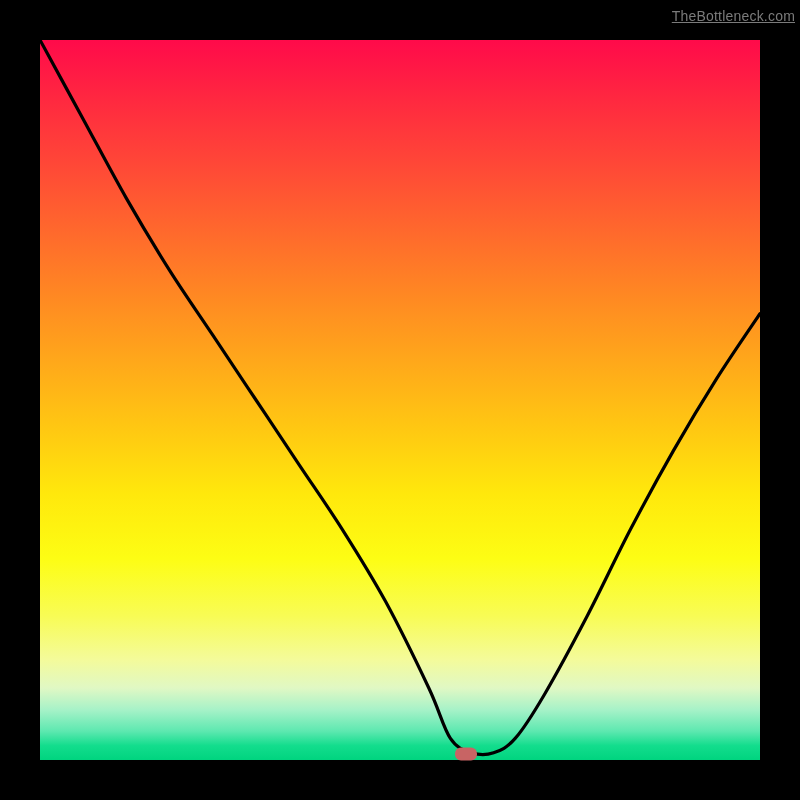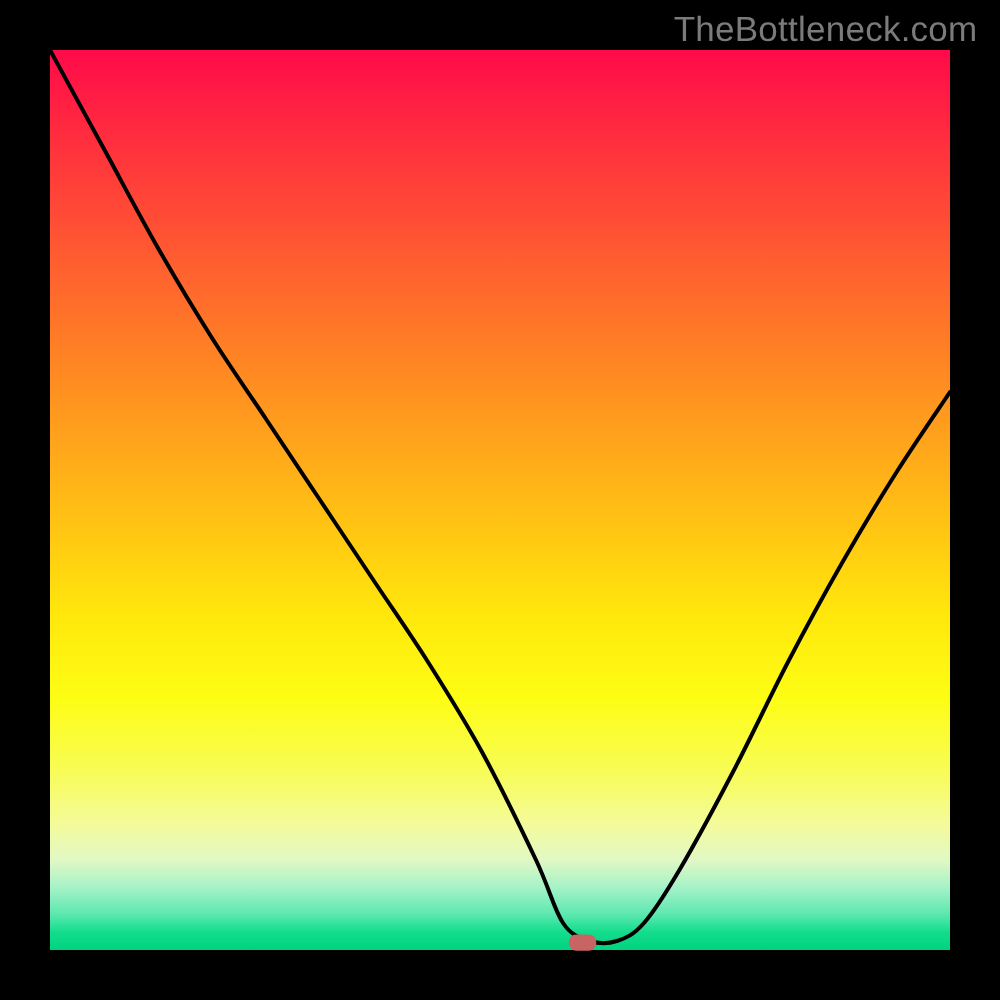--- a/index.html
+++ b/index.html
@@ -53,26 +53,27 @@
   .marker {
     position: absolute;
     width: 22px;
     height: 13px;
     border-radius: 6px;
     transform: translate(-50%, -50%);
   }
   .watermark {
     position: absolute;
     top: 8px;
-    right: 18px;
+    right: 5px;
     color: #7b7b7b;
-    font-size: 28px;
+    font-size: 14px;
     font-weight: 500;
     letter-spacing: 0.2px;
     user-select: none;
+    text-decoration: underline;
   }
 </style>
 </head>
 <body>
 
 <div class="frame">
 
   <div class="plot-area">
     <svg class="curve-svg" viewBox="0 0 720 720" preserveAspectRatio="none">
       <path id="curve-path" fill="none" stroke="#000" stroke-width="3.2" stroke-linecap="round" stroke-linejoin="round" d="M 0.00 0.00 C 7.20 13.20, 28.80 52.80, 43.20 79.20 C 57.60 105.60, 72.00 133.20, 86.40 158.40 C 100.80 183.60, 115.20 207.60, 129.60 230.40 C 144.00 253.20, 158.40 273.60, 172.80 295.20 C 187.20 316.80, 201.60 338.40, 216.00 360.00 C 230.40 381.60, 244.80 403.20, 259.20 424.80 C 273.60 446.40, 288.00 466.80, 302.40 489.60 C 316.80 512.40, 331.20 535.20, 345.60 561.60 C 360.00 588.00, 378.00 625.20, 388.80 648.00 C 399.60 670.80, 403.20 687.60, 410.40 698.40 C 417.60 709.20, 424.80 710.40, 432.00 712.80 C 439.20 715.20, 446.40 715.20, 453.60 712.80 C 460.80 710.40, 466.80 708.00, 475.20 698.40 C 483.60 688.80, 492.00 675.60, 504.00 655.20 C 516.00 634.80, 532.80 603.60, 547.20 576.00 C 561.60 548.40, 576.00 517.20, 590.40 489.60 C 604.80 462.00, 619.20 435.60, 633.60 410.40 C 648.00 385.20, 662.40 361.20, 676.80 338.40 C 691.20 315.60, 712.80 284.40, 720.00 273.60"></path>

